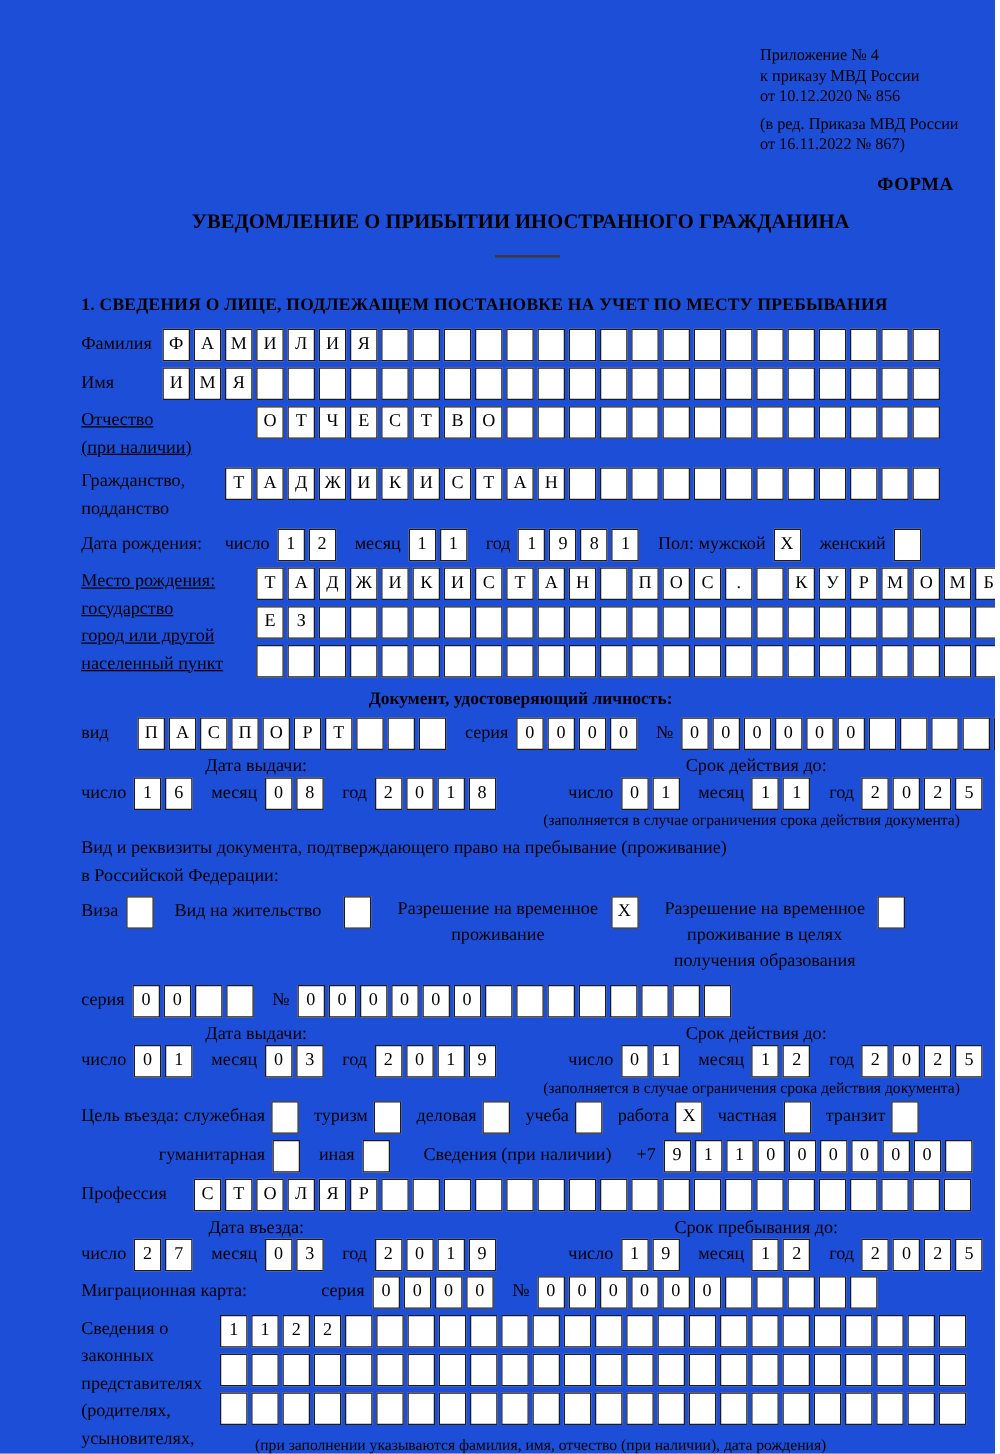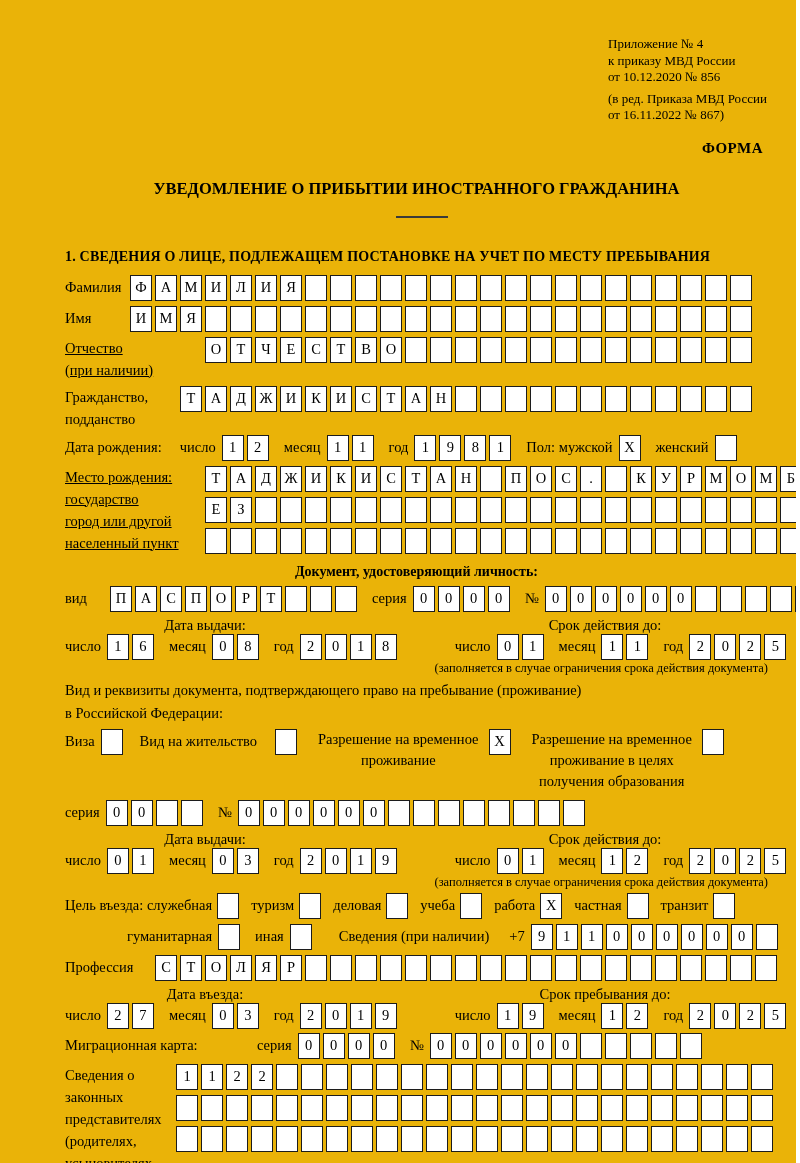--- a/index.html
+++ b/index.html
@@ -1,27 +1,27 @@
 <!DOCTYPE html>
 <html><head>
 <meta charset="utf-8">
 <style>
   html,body{margin:0;padding:0;background:#fff;}
   .page{
     width:796px;height:1163px;box-sizing:border-box;
     padding:36px 28px 0 65px;position:relative;overflow:hidden;
-    background:#eab308;color:#000;
+    background:#1d4ed8;color:#000;
     font-family:"Liberation Serif","DejaVu Serif",serif;font-size:14.5px;
   }
   
   .appendix{margin-left:543px;width:210px;font-size:13px;line-height:16.5px;}
   .appendix .rev{margin-top:5px;}
   .forma{margin-top:16px;text-align:right;padding-right:5px;font-weight:bold;font-size:15px;letter-spacing:.5px;}
   
-  .title{margin-top:20px;text-align:center;font-weight:bold;font-size:16.5px;line-height:24px;}
+  .title{margin-top:8px;text-align:center;font-weight:bold;font-size:16.5px;line-height:24px;}
   .blank-line{display:inline-block;width:52px;border-bottom:2px solid #3a3a3a;height:14px;margin-left:10px;}
   .sec-head{margin-top:24px;font-weight:bold;font-size:14px;letter-spacing:.2px;white-space:nowrap;}
   
   .frow{display:flex;align-items:flex-start;margin-bottom:5px;}
   .mt10{margin-top:10px;}
   .flabel{flex:0 0 auto;padding-top:4px;}
   .w65{width:65px;font-family:Liberation Serif, serif;}.w140{width:140px;text-decoration:underline;}.w115{width:115px;}.w90{width:90px;}.w45{width:45px;}.w192{width:192px;}.w111{width:111px;}
   .cells{display:inline-flex;flex:0 0 auto;}
   .cell{
     display:inline-block;box-sizing:border-box;width:22px;height:26px;

